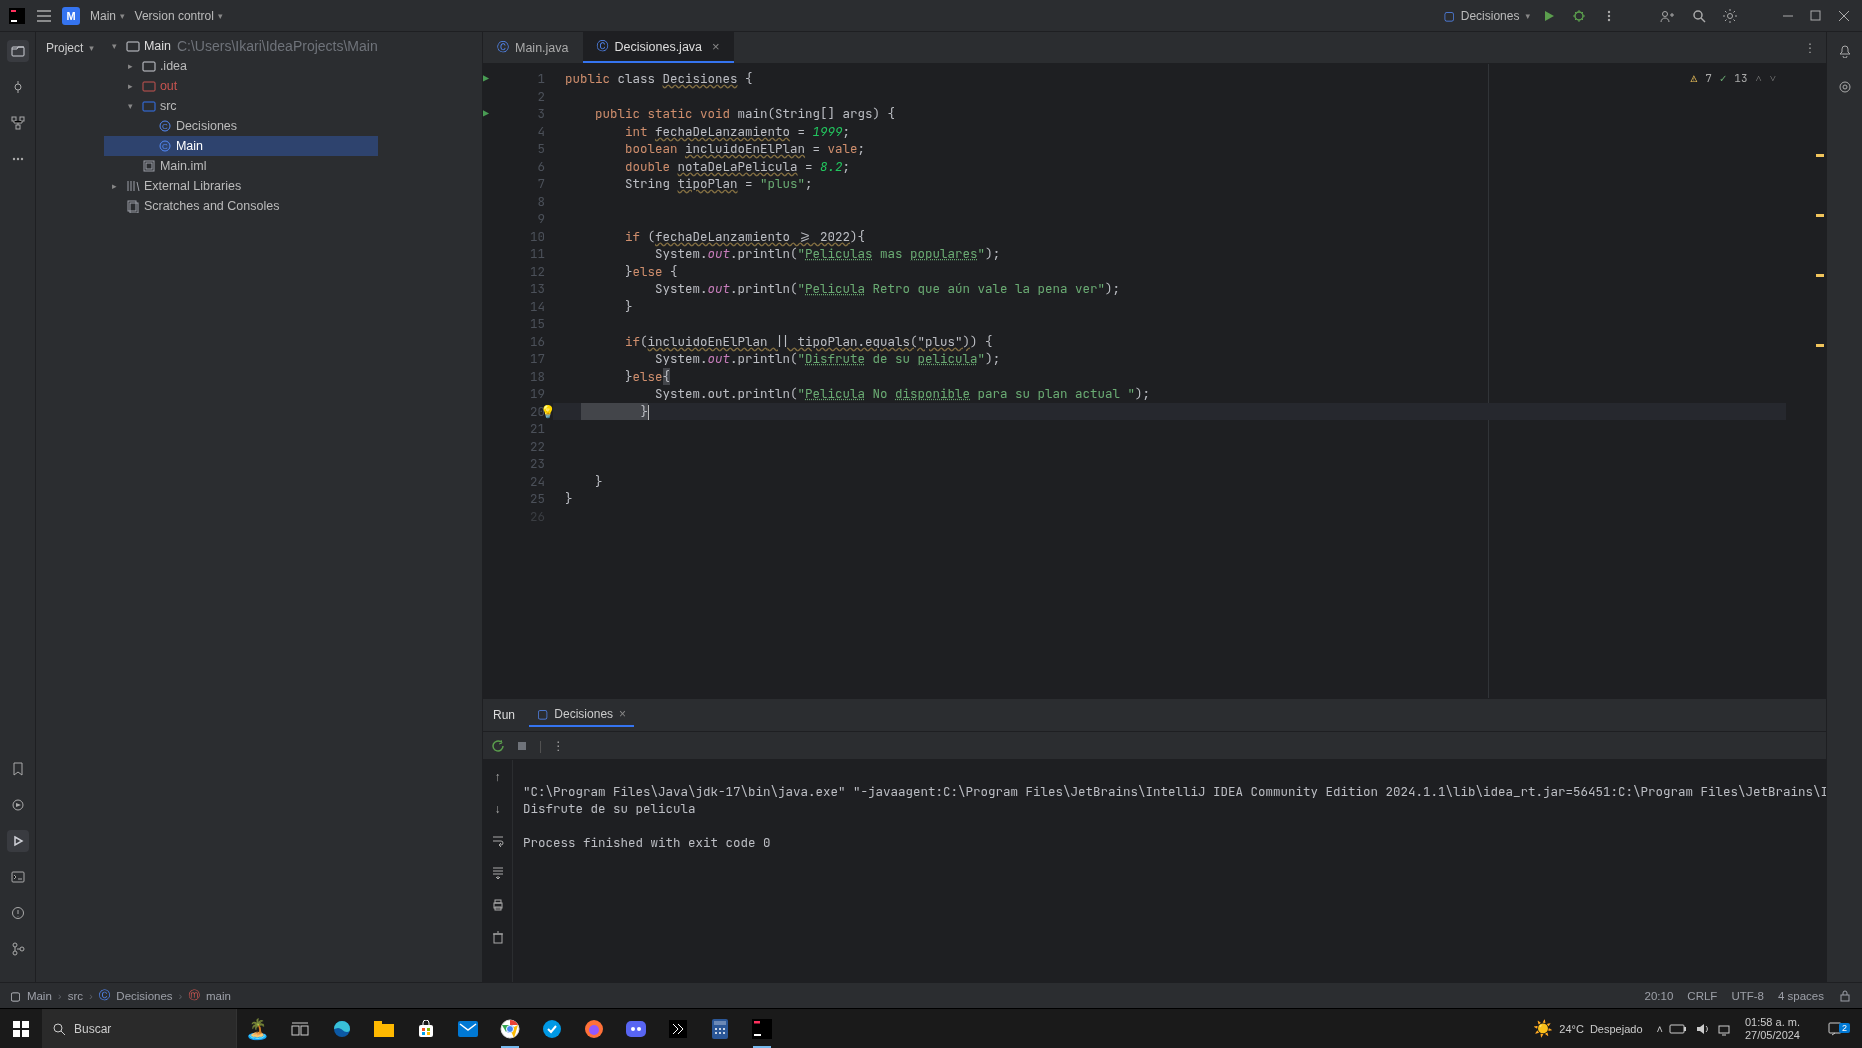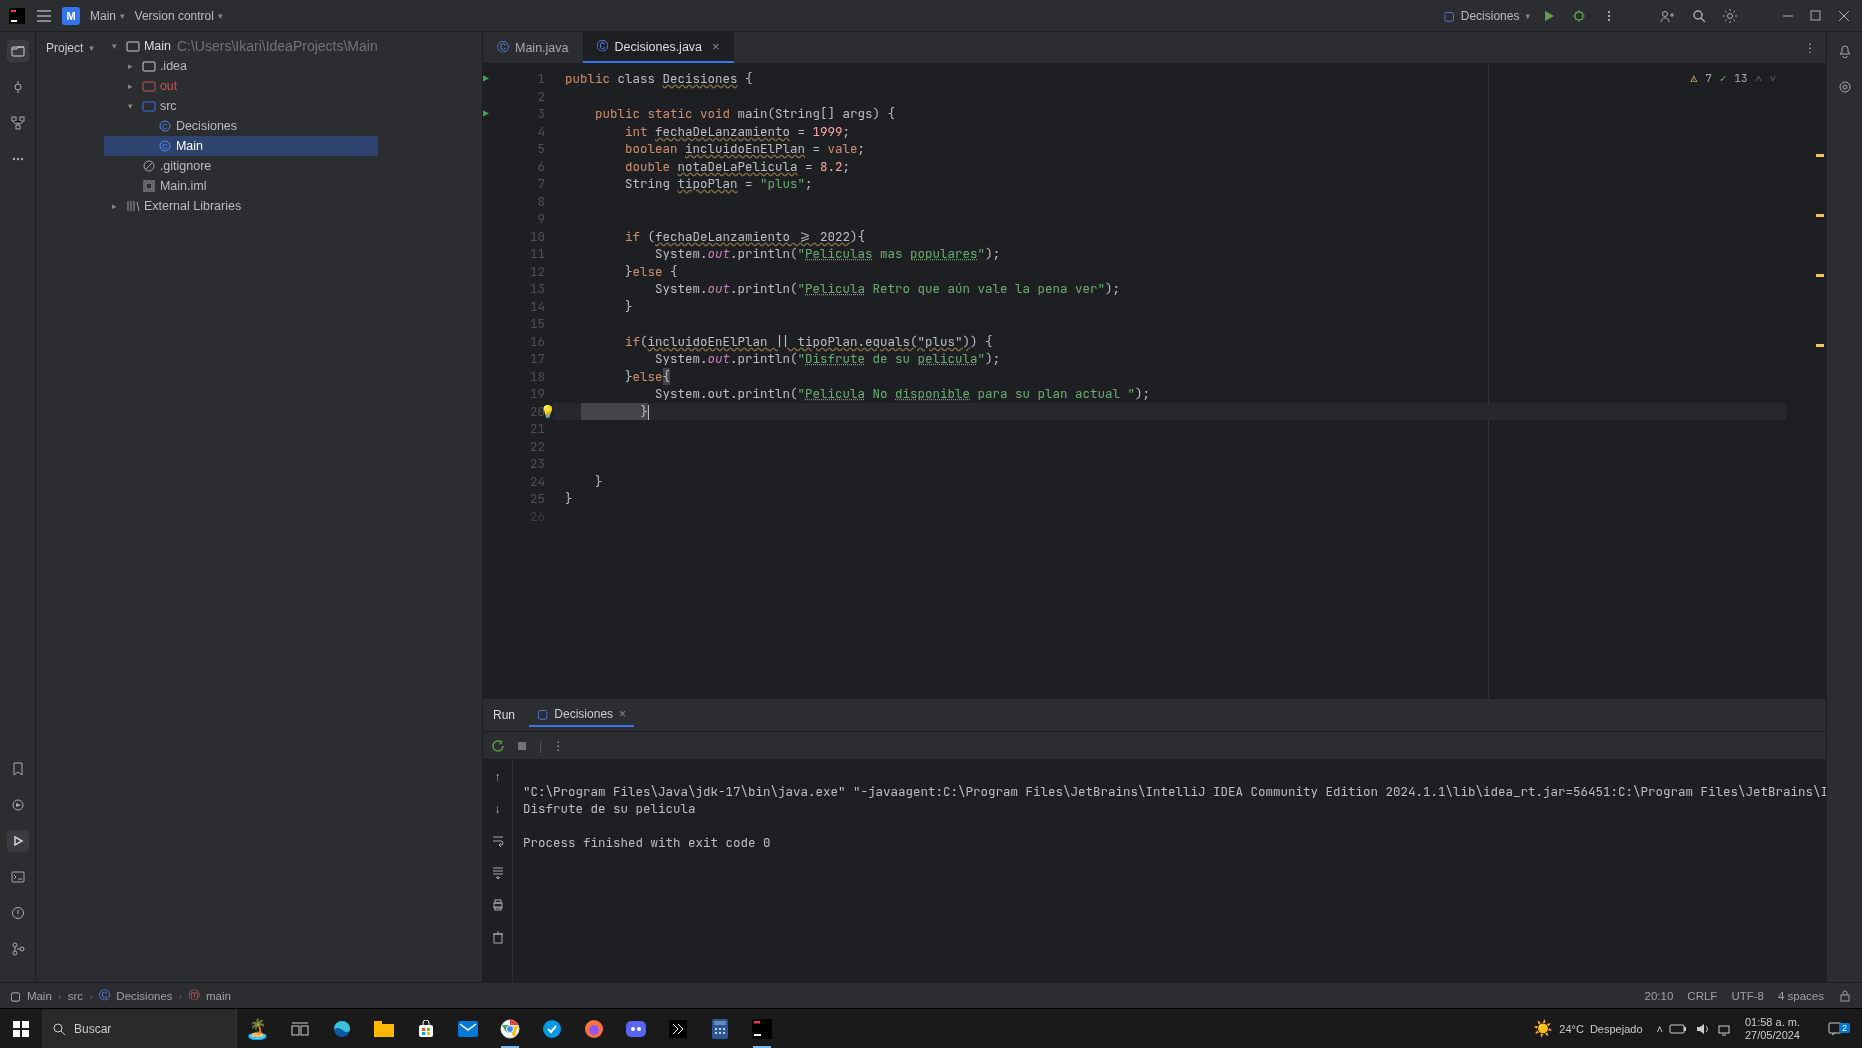--- a/index.html
+++ b/index.html
@@ -44,21 +44,21 @@
 .code-body { flex:1; display:flex; background:#1e1f22; position:relative; font-family:"JetBrains Mono","Consolas",monospace; font-size:12.5px; line-height:17.5px; overflow:hidden; }
 .gutter { background:#1e1f22; width:52px; text-align:right; color:#4b5059; padding:6px 8px 0 0; user-select:none; }
 .gutter-left-icons { background:#1e1f22; width:18px; padding-top:6px; }
 .gutter-line { height:17.5px; }
 .gutter-run { color:#499c54; font-size:10px;}
 .code-lines { flex:1; padding:6px 0 0 12px; position:relative; }
 .code-lines .line { height:17.5px; white-space:pre; color:#bcbec4; }
 .current-line { background:#26282e; margin-left:-12px; padding-left:12px; }
 .kw { color:#cf8e6d; }
 .str { color:#6aab73; }
-.num { color:#fca5a5; }
+.num { color:#22c55e;font-style:italic; }
 .fld { color:#c77dbb; font-style:italic; }
 .warn-u { text-decoration:underline wavy #857042; }
 .typo-u { text-decoration:underline dotted #6aab73; }
 .cls { color:#bcbec4; }
 .caret { display:inline-block; width:1px; height:15px; background:#bbb; vertical-align:text-bottom; animation:blink 1s step-end infinite;}
 @keyframes blink{50%{opacity:0;}}
 .editor-right-rail { width:40px; position:absolute; right:0; top:0; height:100%; background:#1e1f22; }
 .insp { position:absolute; top:4px; right:42px; display:flex; gap:8px; font-size:11px; color:#aaa; background:#1e1f22; padding:2px 8px; }
 .insp .w { color:#f2c55c; }
 .insp .t { color:#6aab73; }
@@ -321,44 +321,44 @@
               <circle cx="7" cy="7" r="5" fill="none" stroke="#548af7"></circle>
               <text x="7" y="10" font-size="8" fill="#548af7" text-anchor="middle">C</text>
             </svg>
           </span>
         <span class="tree-label" style="color:#fff;">Main</span>
       </div>
       <div class="tree-row indent-1">
         <span class="tree-arrow"></span>
         <span class="tree-icon">
             <svg class="ficon">
-              <circle cx="7" cy="7" r="5" fill="none" stroke="#9da0a8"></circle>
-              <path d="M3 11L11 3" stroke="#9da0a8"></path>
-            </svg>
-          </span>
-        <span class="tree-label">.gitignore</span>
-      </div>
-      <div class="tree-row indent-1">
-        <span class="tree-arrow"></span>
-        <span class="tree-icon">
-            <svg class="ficon">
               <rect x="2" y="2" width="10" height="10" fill="none" stroke="#9da0a8"></rect>
               <rect x="4" y="4" width="6" height="6" fill="none" stroke="#9da0a8"></rect>
             </svg>
           </span>
         <span class="tree-label">Main.iml</span>
       </div>
       <div class="tree-row">
         <span class="tree-arrow">▸</span>
         <span class="tree-icon">
             <svg class="ficon">
               <path d="M2 2v10M5 2v10M8 2v10M11 3l2 9" stroke="#9da0a8"></path>
             </svg>
           </span>
         <span class="tree-label">External Libraries</span>
+      </div>
+      <div class="tree-row">
+        <span class="tree-arrow"></span>
+        <span class="tree-icon">
+            <svg class="ficon">
+              <rect x="2" y="2" width="8" height="10" fill="none" stroke="#9da0a8"></rect>
+              <rect x="4" y="4" width="8" height="10" fill="none" stroke="#9da0a8"></rect>
+            </svg>
+          </span>
+        <span class="tree-label">Scratches and Consoles</span>
       </div>
     </div>
   </div>
 
   <div class="editor-area">
     <div class="tabs">
       <div class="tab">
         <span class="tab-icon">Ⓒ</span>
         <span>Main.java</span>
       </div>

